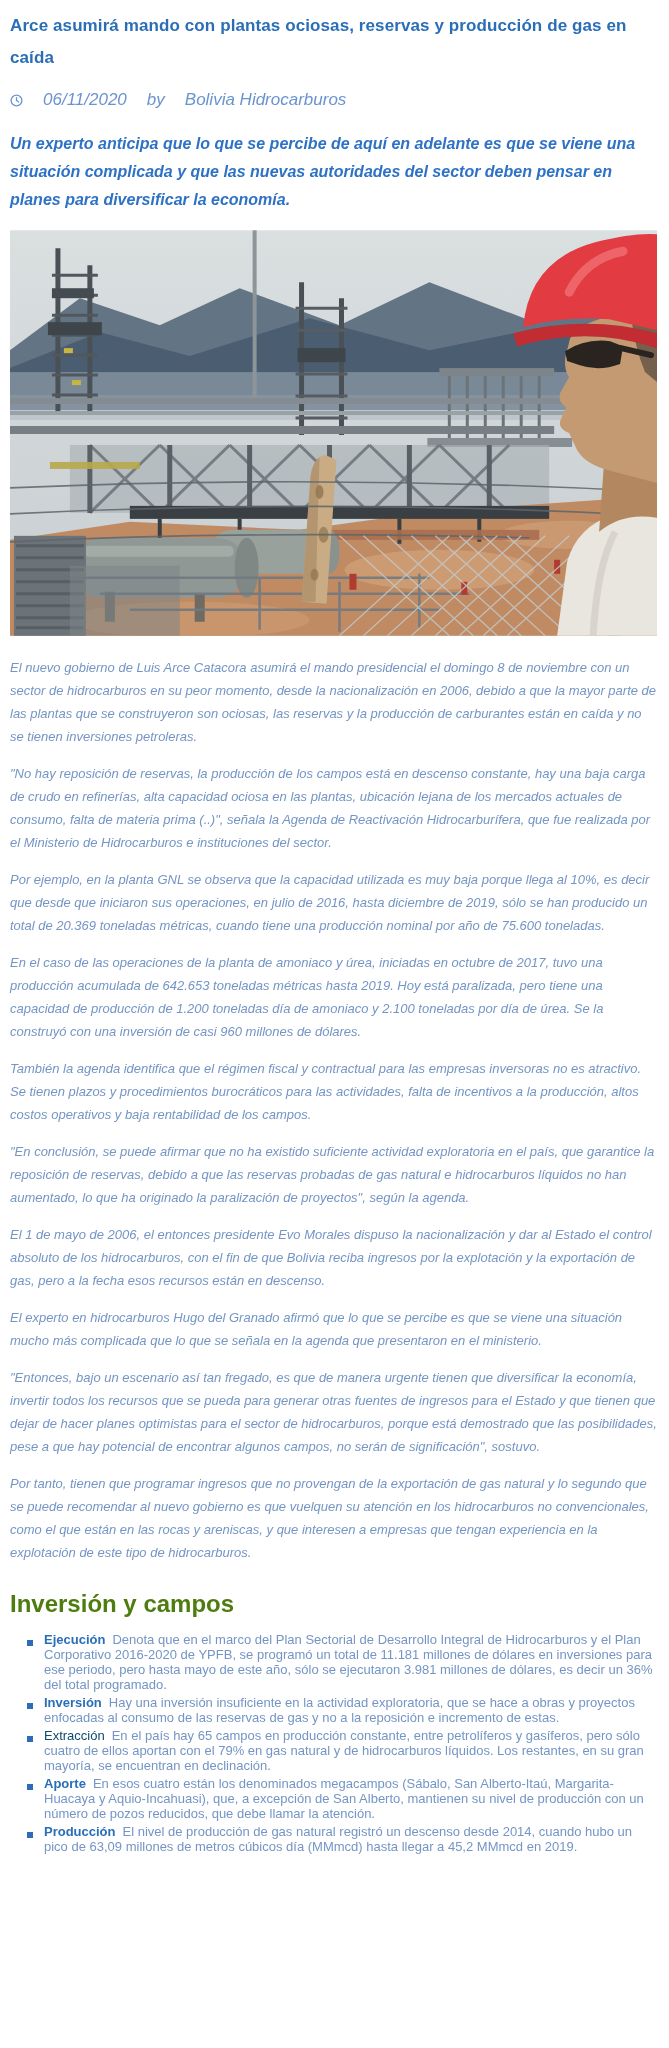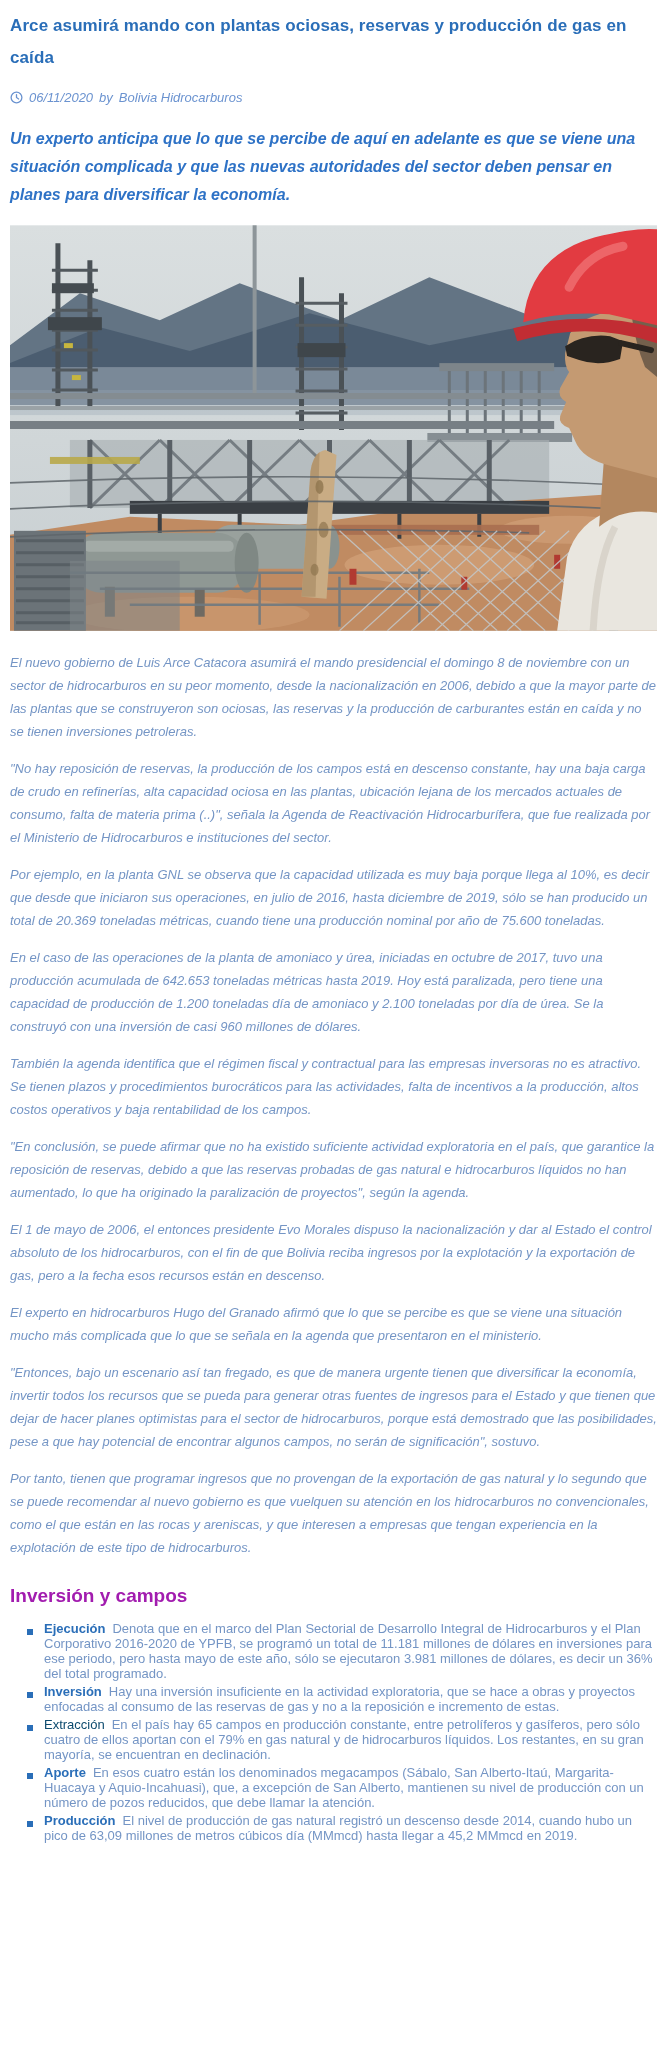--- a/index.html
+++ b/index.html
@@ -1,25 +1,25 @@
 <!DOCTYPE html>
 <html><head>
 <meta charset="utf-8">
 <style>
   html,body{margin:0;padding:0;background:#ffffff;}
   body{width:669px;font-family:"Liberation Sans",sans-serif;-webkit-font-smoothing:antialiased;}
   .article{padding:6px 12px 34px 10px;}
   h1{color:#2a6eb8;font-size:17px;line-height:32px;font-weight:700;margin:4px 0 16px;letter-spacing:.1px;}
-  .meta{display:flex;align-items:center;gap:6px;color:#6b93d0;font-style:italic;font-size:13px;margin:0 0 20px;}
+  .meta{display:flex;align-items:center;gap:20px;color:#6b93d0;font-style:italic;font-size:17px;margin:0 0 20px;}
   .meta .clock{display:inline-flex;flex:0 0 auto;}
   .lead{color:#2e72c6;font-weight:700;font-style:italic;font-size:16px;line-height:28px;margin:0 0 16px;}
   figure{margin:0 0 20px;}
   figure svg{display:block;}
   .body p{color:#7495c5;font-size:13px;line-height:23px;margin:0 0 14px;font-style:italic;}
-  h2{color:#a21caf;font-size:19px;font-weight:700;margin:26px 0 14px;}
+  h2{color:#4d7c0f;font-size:24px;font-weight:700;margin:26px 0 14px;}
   ul.points{list-style:none;margin:0;padding:0 0 0 30px;}
   ul.points li{position:relative;color:#7495c5;font-size:13px;line-height:15px;margin:0 4px 3px;}
   ul.points li::before{content:"";position:absolute;left:-17px;top:8px;width:6px;height:6px;background:#2a6eb8;}
   ul.points .term{font-weight:700;color:#2a6eb8;margin-right:7px;}
   ul.points li.plain-term .term{font-weight:400;color:#0c4a6e;}
 </style>
 </head>
 <body>
 
 <div class="article">

